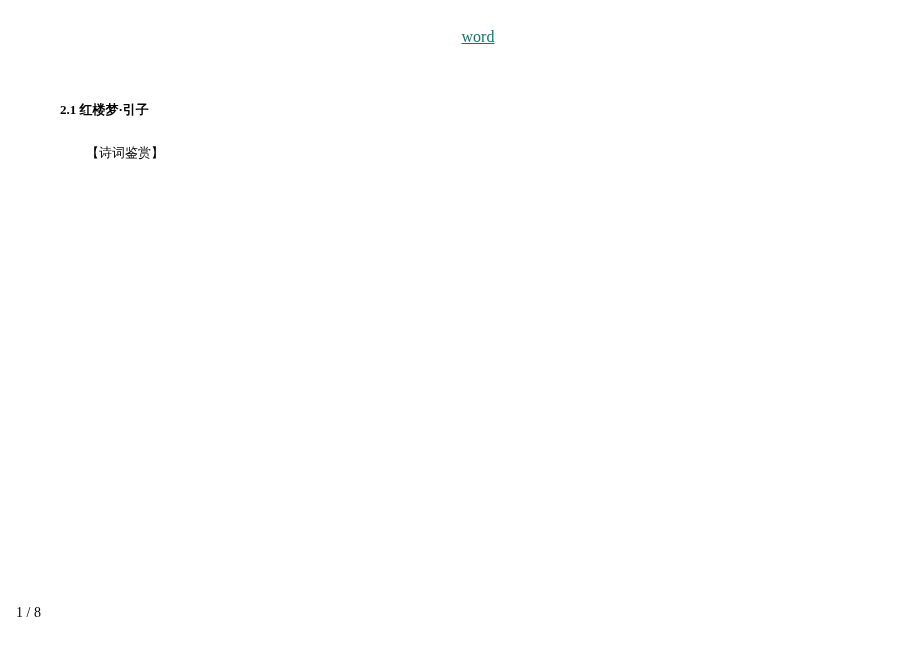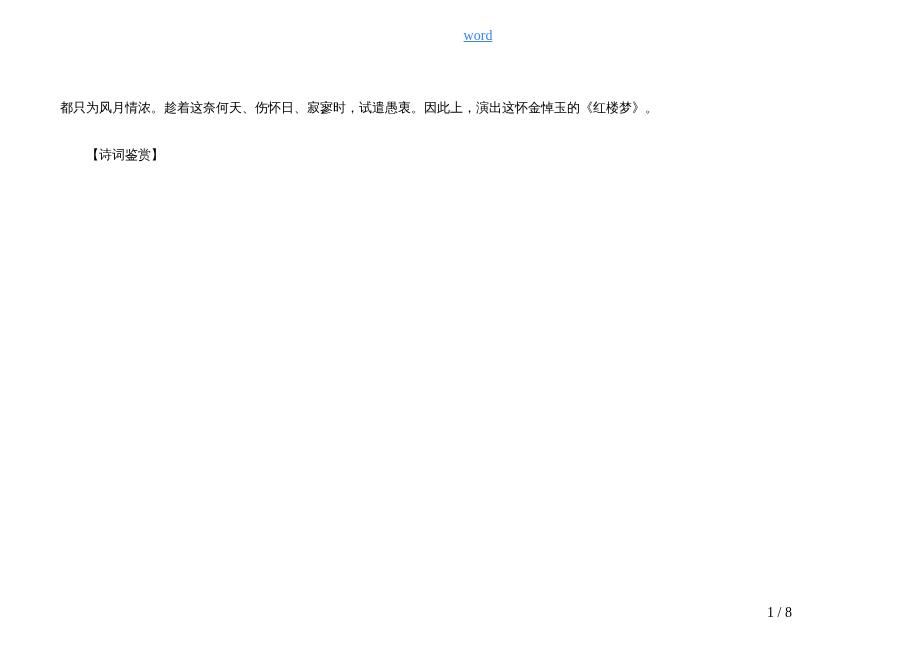--- a/index.html
+++ b/index.html
@@ -15,24 +15,24 @@
       font-size: 13px;
       color: #000;
       position: relative;
       padding: 28px 60px 0 60px;
     }
     .header-link {
       text-align: center;
       margin-bottom: 50px;
     }
     .header-link a {
-      color: #3b82f6;
+      color: #0f766e;
       text-decoration: underline;
       font-family: "Times New Roman", serif;
-      font-size: 14px;
+      font-size: 16px;
       margin-left: 36px;
     }
     .content {
       line-height: 2.2;
     }
     .section-title {
       font-weight: bold;
       margin-bottom: 14px;
     }
     .para-1 {
@@ -48,34 +48,34 @@
       margin-bottom: 18px;
     }
     .para-3 {
       text-indent: 2em;
       text-align: justify;
       line-height: 2.2;
     }
     .page-number {
       position: absolute;
       bottom: 30px;
-      left: 0;
+      left: 16px;
       width: 792px;
-      text-align: right;
+      text-align: left;
       font-family: "Times New Roman", serif;
       font-size: 14px;
     }
   </style>
 </head>
 <body>
 
 <div class="header-link">
   <a href="#">word</a>
 </div>
 
 <div class="content">
-  <div class="para-1">都只为风月情浓。趁着这奈何天、伤怀日、寂寥时，试遣愚衷。因此上，演出这怀金悼玉的《红楼梦》。</div>
+  <div class="section-title">2.1 红楼梦·引子</div>
   <div class="subheading">【诗词鉴赏】</div>
 </div>
 
 <div class="page-number">
   <span>1</span><span> / </span><span>8</span>
 </div>
 
 </body></html>

